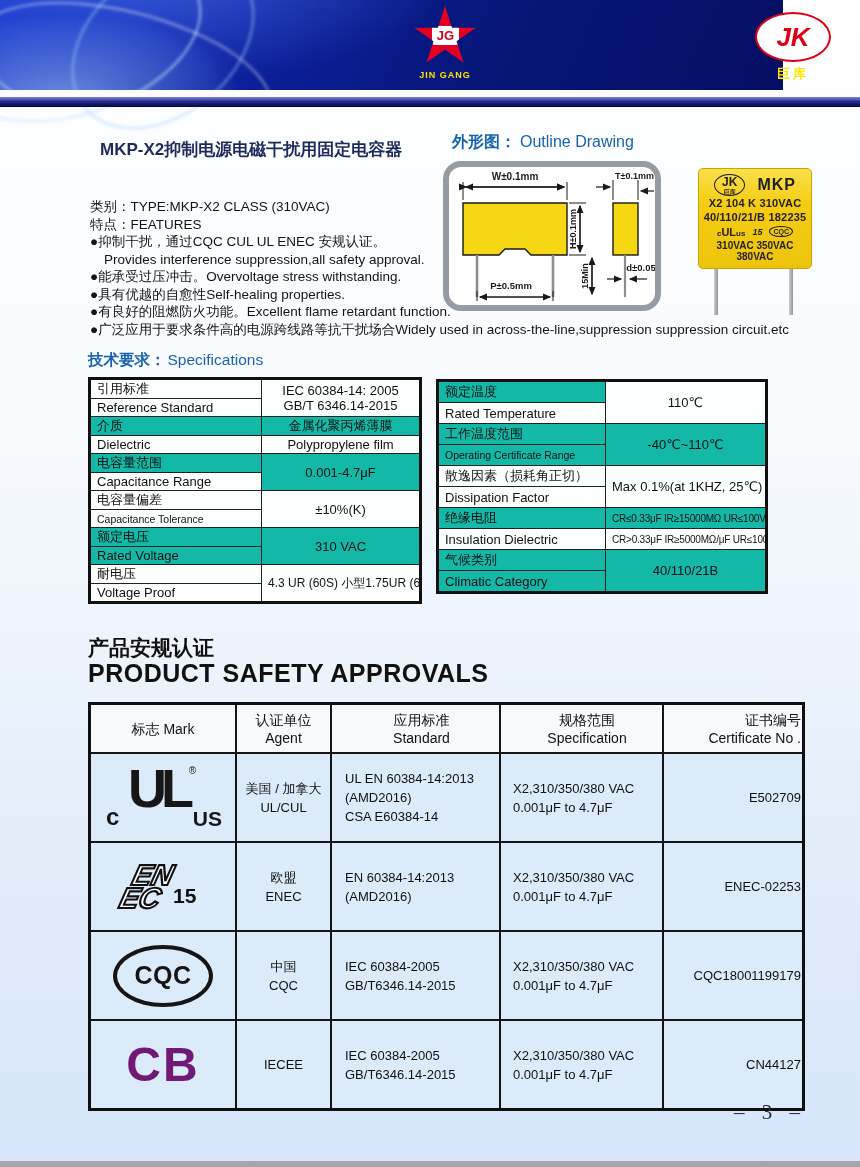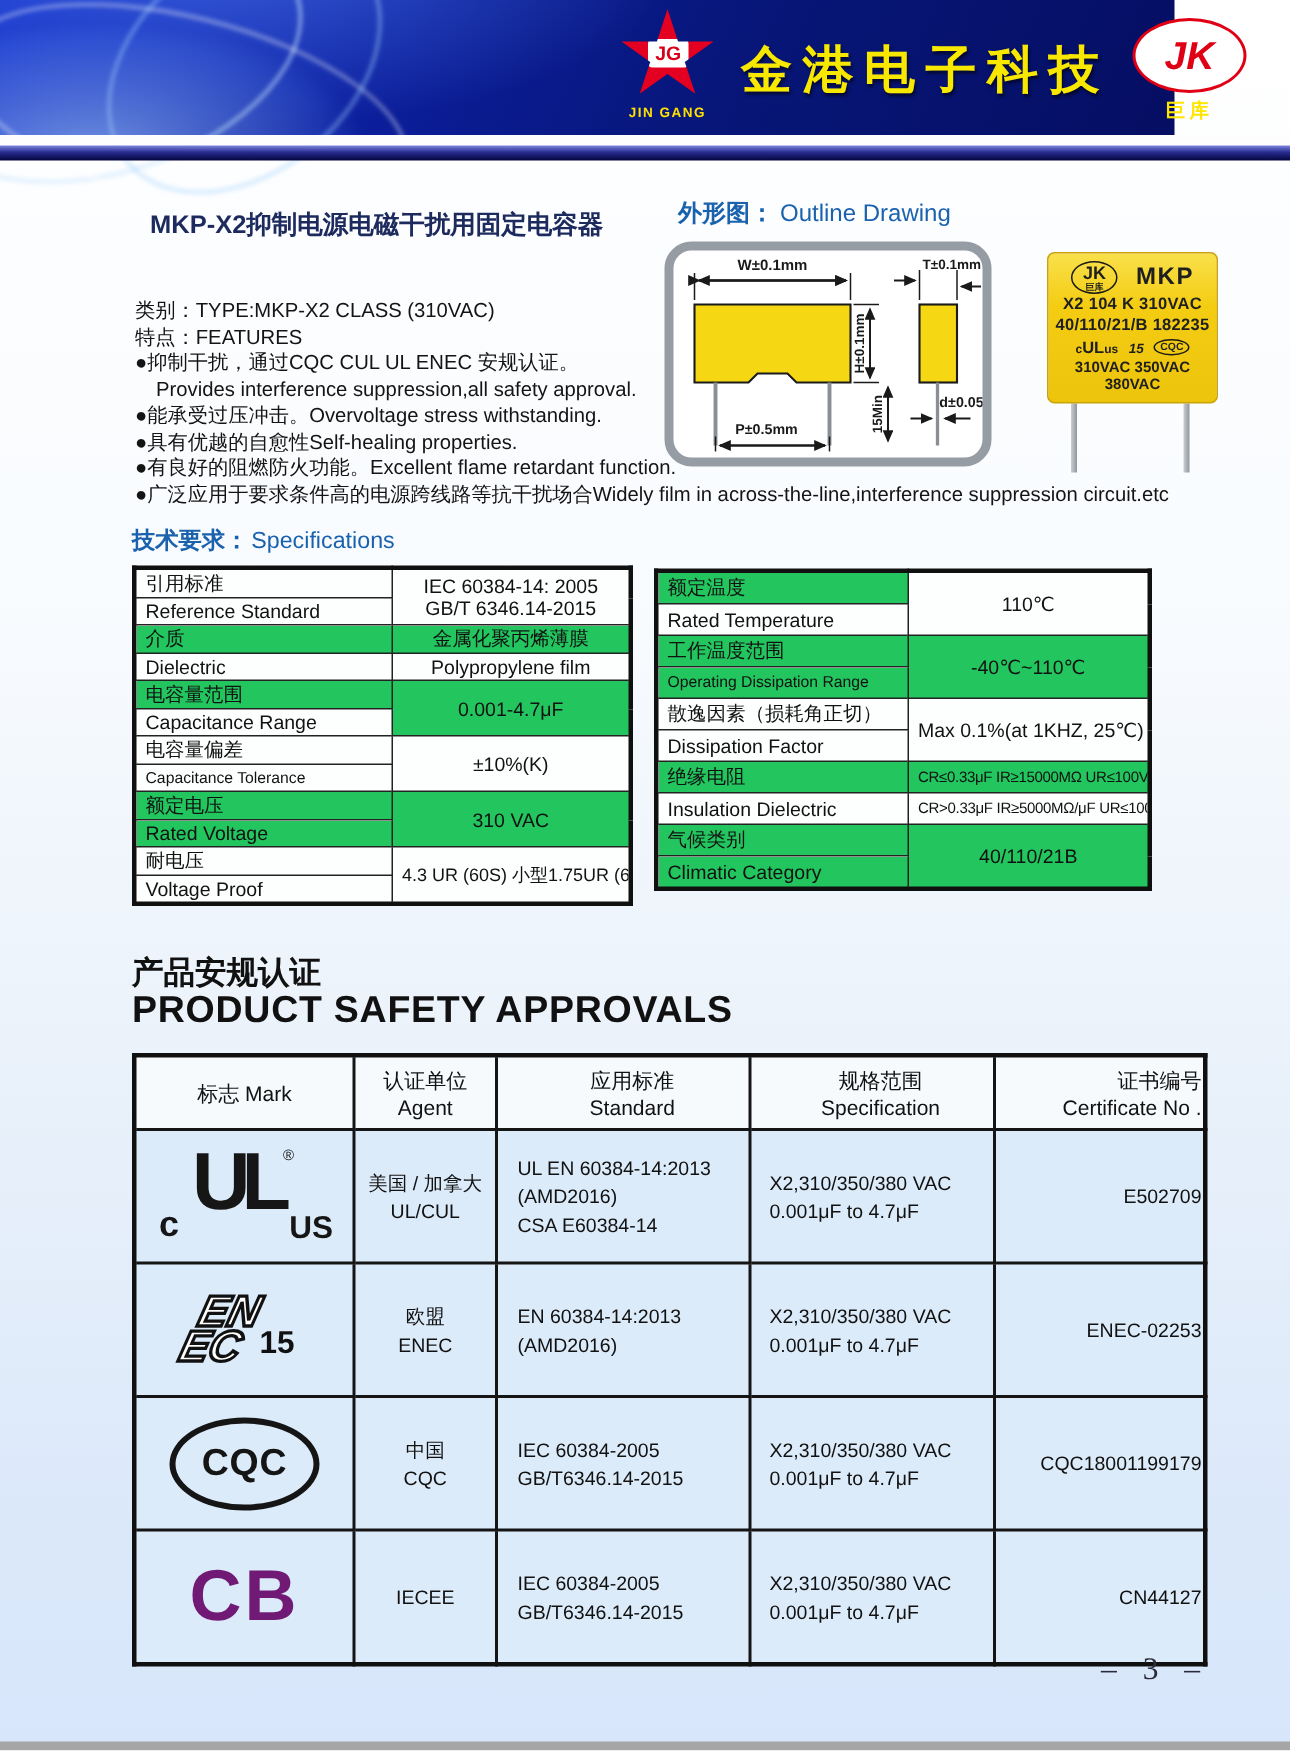--- a/index.html
+++ b/index.html
@@ -65,21 +65,21 @@
   .cap-cqc{border:1px solid #1a1a1a;border-radius:50%;padding:0 3px;font-size:7px;line-height:9px;}
   .cap-volt{font-size:10px;font-weight:700;margin-top:1px;}
 
   
   .spec-head{position:absolute;left:88px;top:350px;font-size:15.5px;color:#1a62ae;font-weight:700;}
   .spec-head .en{font-weight:400;margin-left:2px;margin-top:48px;}
   table.spec{border-collapse:collapse;border:3px solid #101010;background:#fff;table-layout:fixed;}
   table.spec td{border:1.5px solid #222;padding:0 6px;font-size:13px;color:#111;overflow:hidden;white-space:nowrap;}
   .spec .lbl{text-align:left;}
   .spec .val{text-align:center;}
-  .spec .shade{background:#22c55e;}
+  .spec .shade{background:#14b8a6;}
   .spec .plain{background:#fdfefe;}
   .spec .sm{font-size:10.5px;}
   .spec .xs{font-size:10px;letter-spacing:-.2px;}
   #tbl-left{position:absolute;left:88px;top:377px;width:334px;}
   #tbl-left td{height:17px;}
   #tbl-left .lbl{width:158px;}
   #tbl-right{position:absolute;left:436px;top:379px;width:332px;}
   #tbl-right td{height:20px;}
   #tbl-right .lbl{width:154px;}
 
@@ -122,21 +122,20 @@
   <div class="hdr">
     <div class="swirl sw1"></div>
     <div class="swirl sw2"></div>
     <div class="swirl sw3"></div>
     <div class="star-wrap">
       <div class="star">
         <div class="star-badge">JG</div>
       </div>
       <div class="star-cap">JIN GANG</div>
     </div>
-    <div class="brand">金港电子科技</div>
     <div class="jk-wrap">
       <div class="jk-oval">JK</div>
       <div class="jk-cap">巨库</div>
     </div>
   </div>
   <div class="hdr-strip"></div>
   <div class="hdr-band"></div>
 
   <div class="doc-title">MKP-X2抑制电源电磁干扰用固定电容器</div>
   <div class="outline-head">
@@ -144,21 +143,21 @@
   </div>
 
   <div class="intro">
     <div>类别：TYPE:MKP-X2 CLASS (310VAC)</div>
     <div>特点：FEATURES</div>
     <div>●抑制干扰，通过CQC CUL UL ENEC 安规认证。</div>
     <div class="b-sub">Provides interference suppression,all safety approval.</div>
     <div>●能承受过压冲击。Overvoltage stress withstanding.</div>
     <div>●具有优越的自愈性Self-healing properties.</div>
     <div>●有良好的阻燃防火功能。Excellent flame retardant function.</div>
-    <div>●广泛应用于要求条件高的电源跨线路等抗干扰场合Widely film in across-the-line,interference suppression circuit.etc</div>
+    <div>●广泛应用于要求条件高的电源跨线路等抗干扰场合Widely used in across-the-line,suppression suppression circuit.etc</div>
   </div>
 
   <div class="draw-box">
     <svg viewBox="0 0 206 138">
       <defs>
         <marker id="ah" markerWidth="8" markerHeight="8" refX="6" refY="3" orient="auto">
           <path d="M0,0 L7,3 L0,6 Z" fill="#1a1a1a"></path>
         </marker>
       </defs>
 
@@ -288,21 +287,21 @@
         <td class="val plain" rowspan="2">110℃</td>
         </tr>
     <tr>
           <td class="lbl plain">Rated Temperature</td>
         </tr>
     <tr>
           <td class="lbl shade">工作温度范围</td>
         <td class="val shade" rowspan="2">-40℃~110℃</td>
         </tr>
     <tr>
-          <td class="lbl shade sm">Operating Dissipation Range</td>
+          <td class="lbl shade sm">Operating Certificate Range</td>
         </tr>
     <tr>
           <td class="lbl plain">散逸因素（损耗角正切）</td>
         <td class="val plain" rowspan="2">Max 0.1%(at 1KHZ, 25℃)</td>
         </tr>
     <tr>
           <td class="lbl plain">Dissipation Factor</td>
         </tr>
     <tr>
           <td class="lbl shade">绝缘电阻</td>

